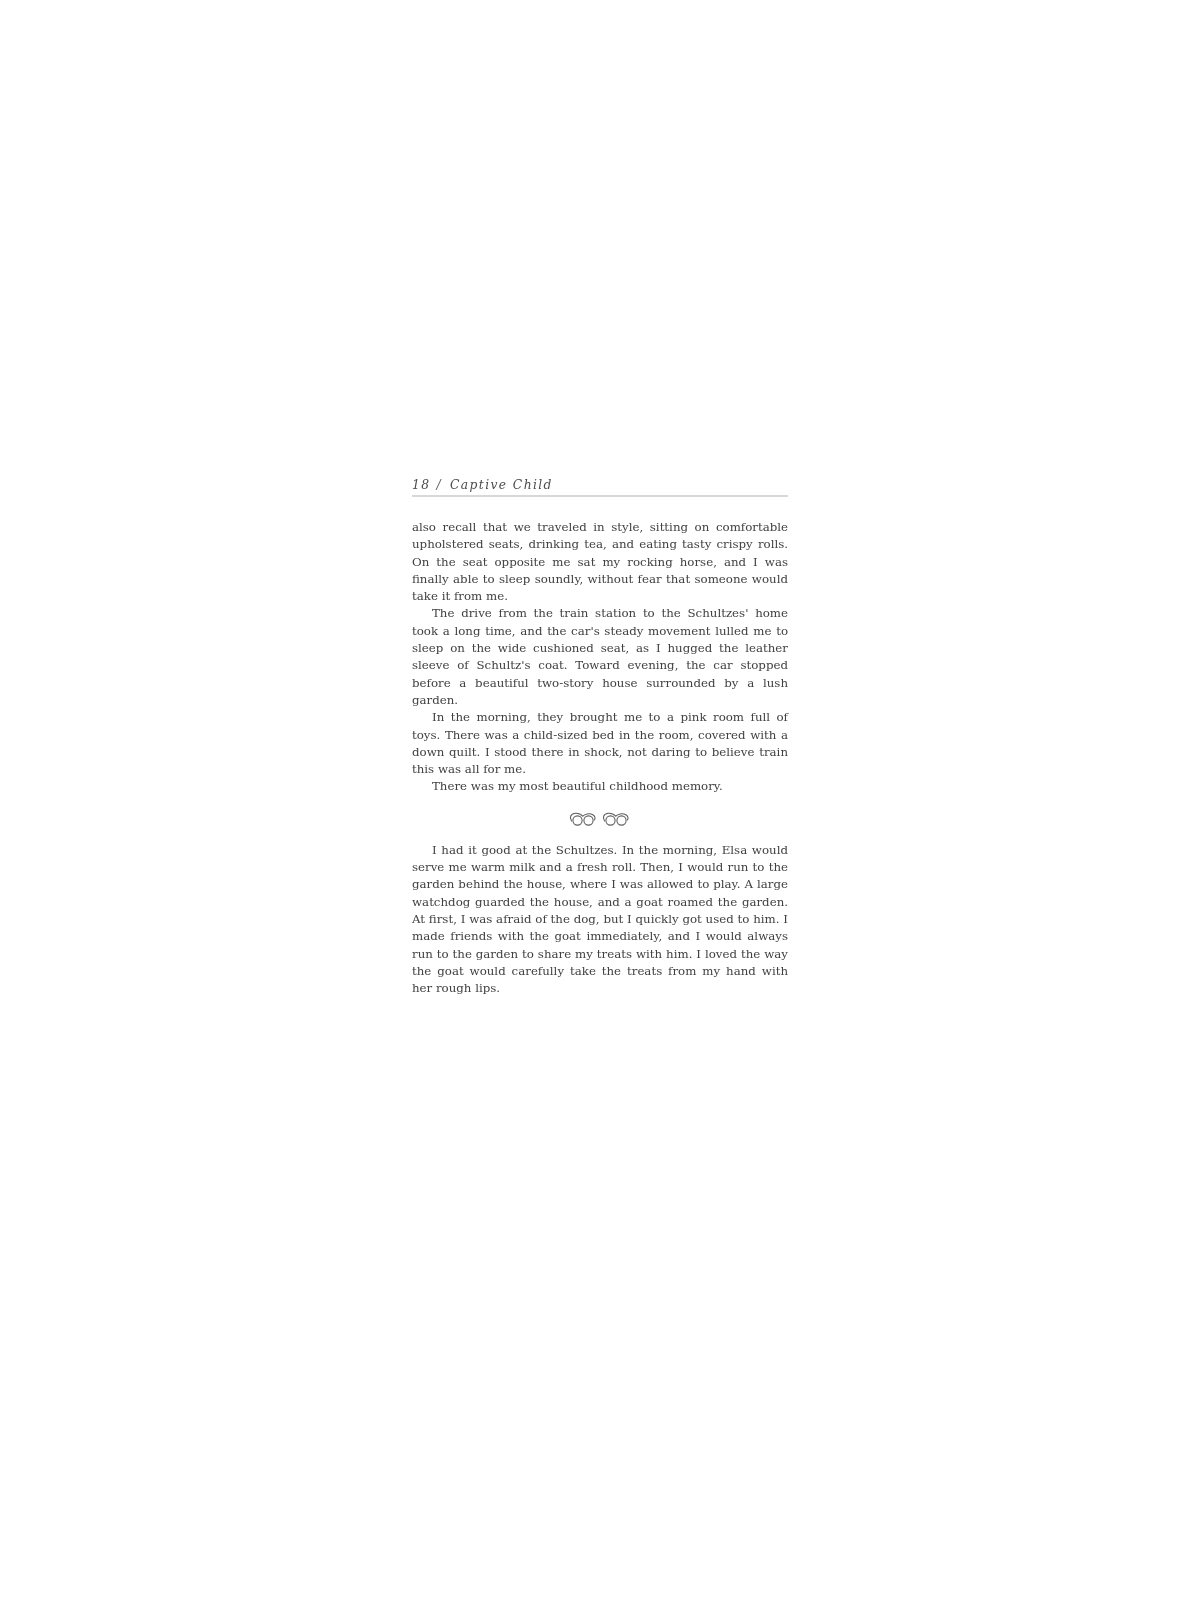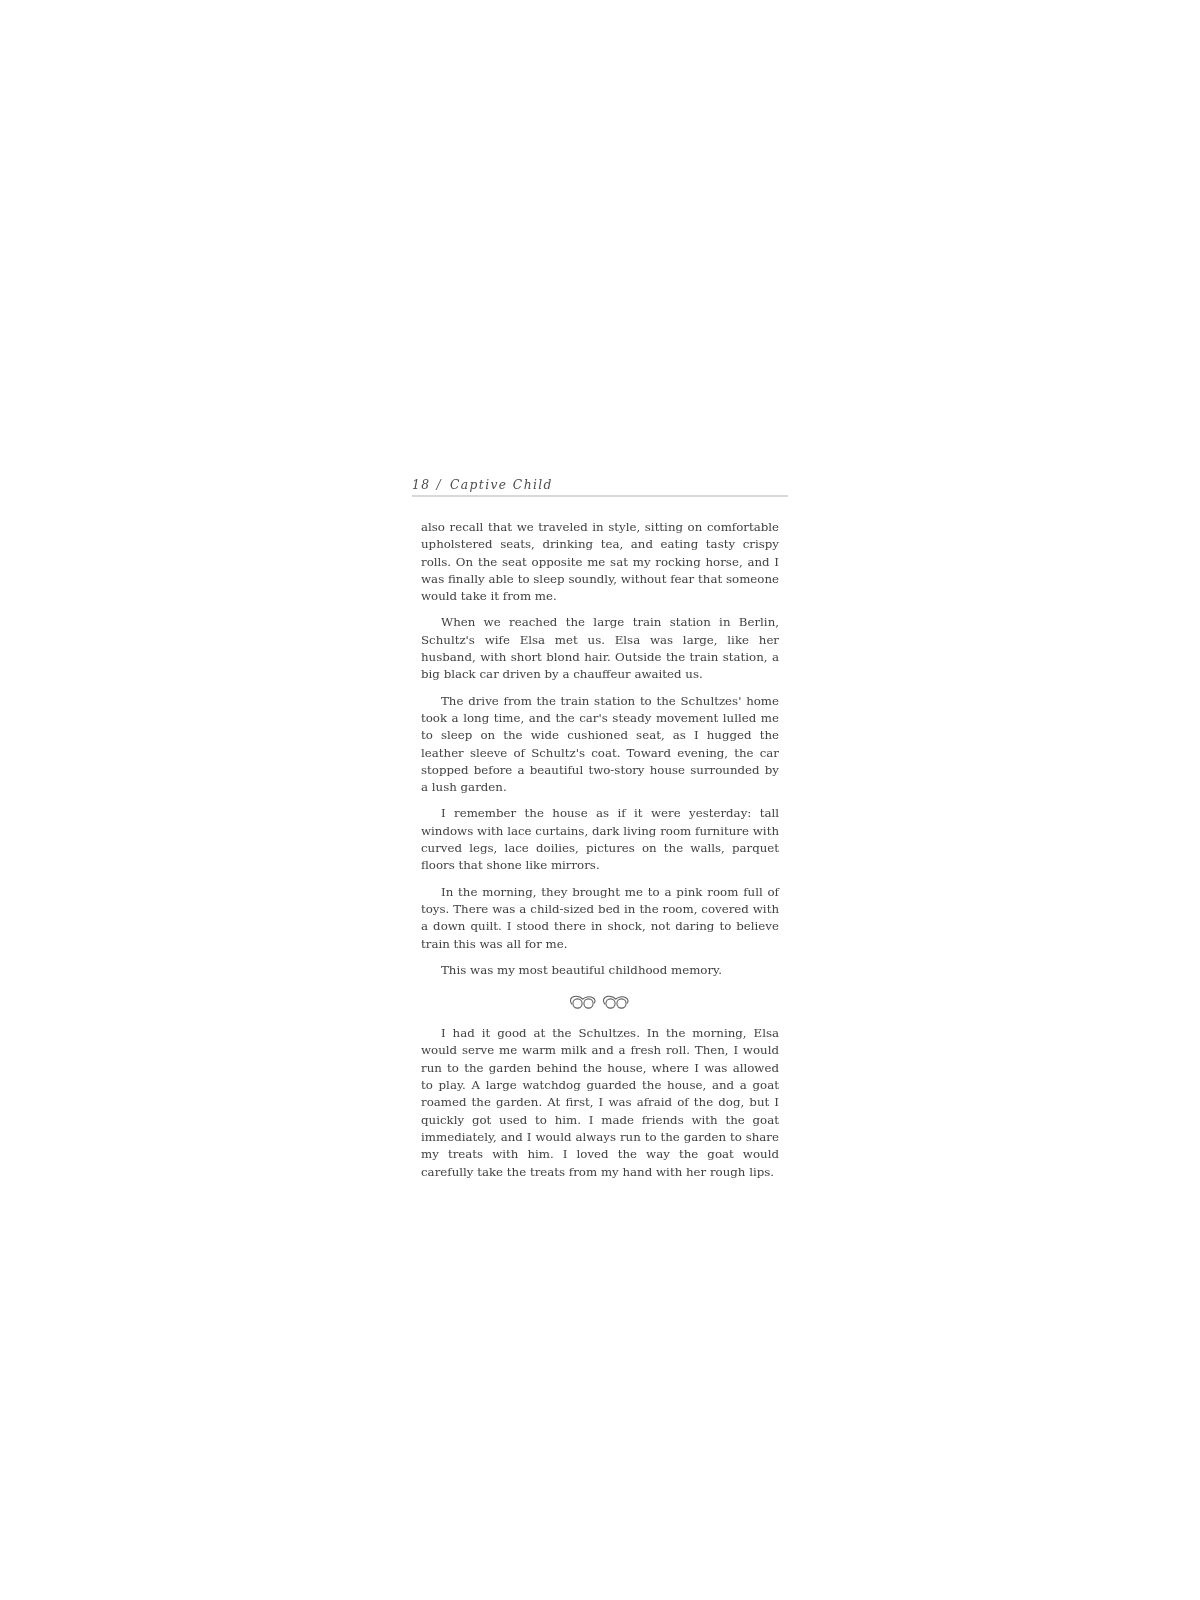--- a/index.html
+++ b/index.html
@@ -41,21 +41,21 @@
     border-top: 2px solid #d8d8d8;
     margin-bottom: 22px;
   }
   .body-text {
     font-size: 11.8px;
     line-height: 17.3px;
     color: #414141;
     text-align: justify;
   }
   .para {
-    margin: 9px;
+    margin: 0;
     text-indent: 20px;
   }
   .para.no-indent {
     text-indent: 0;
   }
   .ornament {
     text-align: center;
     margin: 13px 0 15px 0;
     height: 18px;
   }
@@ -70,25 +70,23 @@
 <div class="page">
   <div class="text-column">
 
     <div class="running-head">
       <span class="page-num">18</span><span class="sep">/</span><span class="title">Captive Child</span>
     </div>
     <div class="header-rule"></div>
 
     <div class="body-text">
       <p class="para no-indent">also recall that we traveled in style, sitting on comfortable upholstered seats, drinking tea, and eating tasty crispy rolls. On the seat opposite me sat my rocking horse, and I was finally able to sleep soundly, without fear that someone would take it from me.</p>
-      <p class="para">When we reached the large train station in Berlin, Schultz's wife Elsa met us. Elsa was large, like her husband, with short blond hair. Outside the train station, a big black car driven by a chauffeur awaited us.</p>
       <p class="para">The drive from the train station to the Schultzes' home took a long time, and the car's steady movement lulled me to sleep on the wide cushioned seat, as I hugged the leather sleeve of Schultz's coat. Toward evening, the car stopped before a beautiful two-story house surrounded by a lush garden.</p>
-      <p class="para">I remember the house as if it were yesterday: tall windows with lace curtains, dark living room furniture with curved legs, lace doilies, pictures on the walls, parquet floors that shone like mirrors.</p>
       <p class="para">In the morning, they brought me to a pink room full of toys. There was a child-sized bed in the room, covered with a down quilt. I stood there in shock, not daring to believe train this was all for me.</p>
-      <p class="para">This was my most beautiful childhood memory.</p>
+      <p class="para">There was my most beautiful childhood memory.</p>
 
       <div class="ornament">
         <span>
           <svg width="66" height="18" viewBox="0 0 66 18" fill="none" xmlns="http://www.w3.org/2000/svg">
             <g stroke="#5f5f5f" stroke-width="1.1" fill="none" stroke-linecap="round">
               <circle cx="10.5" cy="11.5" r="4.6"></circle>
               <circle cx="21.5" cy="11.5" r="4.6"></circle>
               <path d="M4.5,12 C2.2,8.5 3.5,4.5 8.5,4.2 C12.5,4.0 14.5,5.8 15.8,7.2 C17.5,5.2 22.5,3.8 25.8,5.8 C28.3,7.4 28.5,9.5 27.4,11"></path>
               <circle cx="43.5" cy="11.5" r="4.6"></circle>
               <circle cx="54.5" cy="11.5" r="4.6"></circle>

